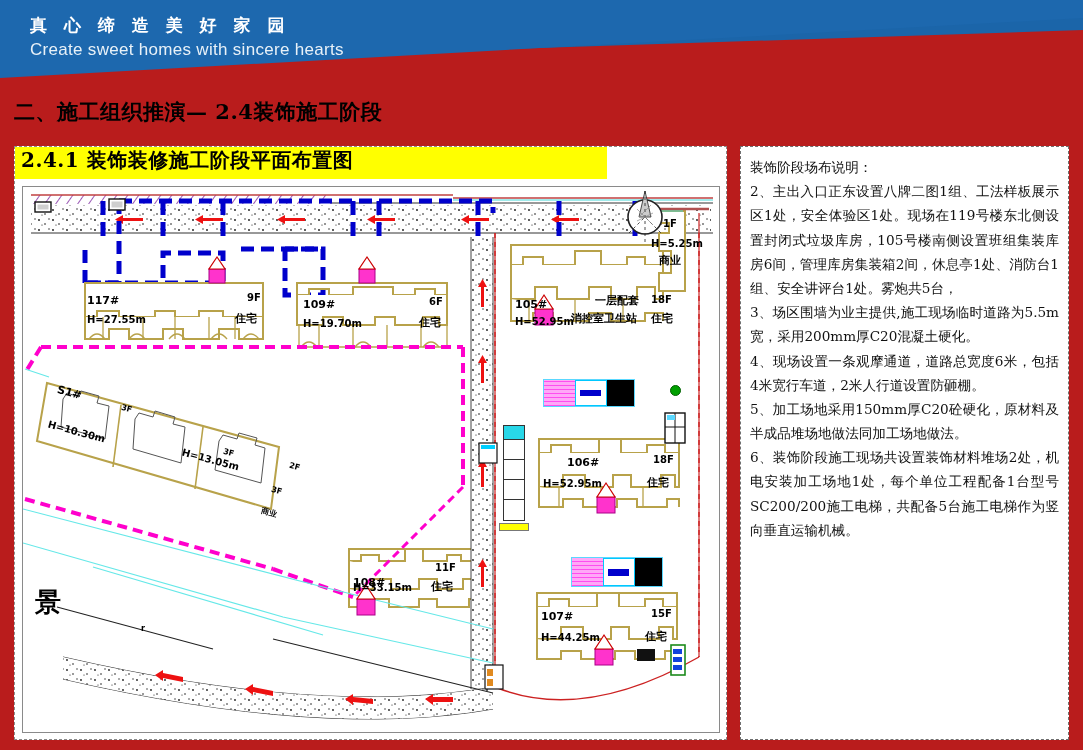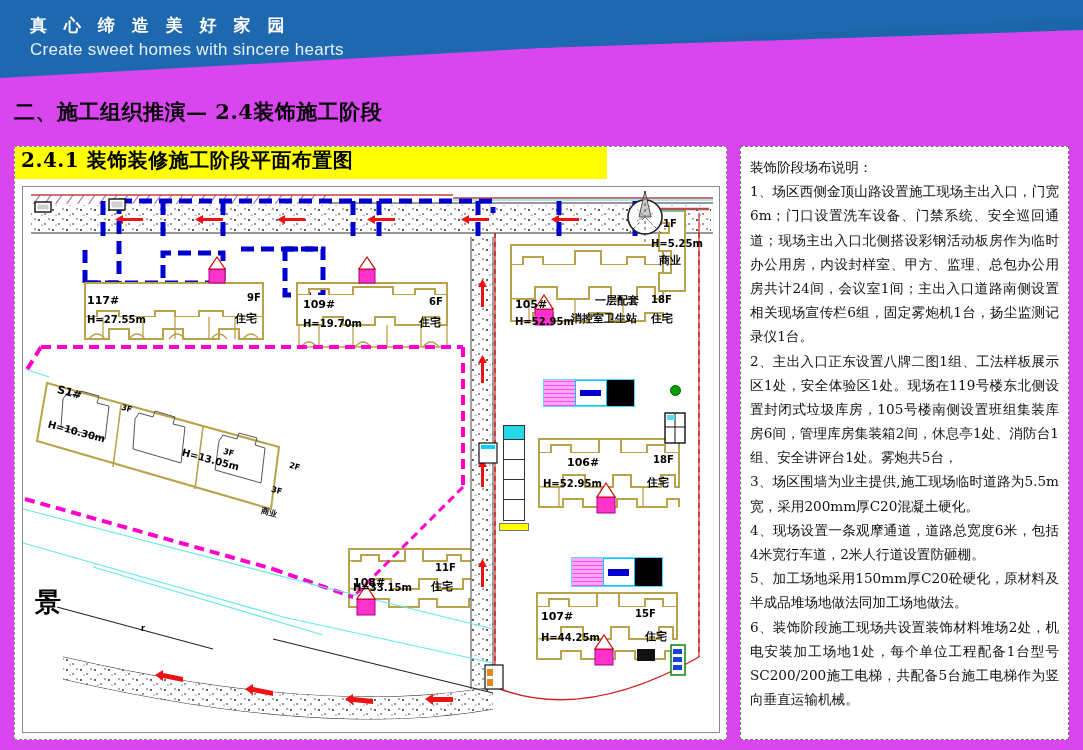--- a/index.html
+++ b/index.html
@@ -6,21 +6,21 @@
   html, body {
     margin: 0; padding: 0;
     width: 1083px; height: 750px;
     background: #ffffff;
     font-family: "Liberation Sans", "DejaVu Sans", sans-serif;
     overflow: hidden;
   }
   #slide {
     position: relative;
     width: 1083px; height: 750px;
-    background: #d946ef;
+    background: #b91c1c;
     overflow: hidden;
   }
 
   
   .banner {
     position: absolute; left: 0; top: 0;
     width: 1083px; height: 78px;
     overflow: hidden;
   }
   .banner-bg {
@@ -459,21 +459,21 @@
       <div class="bl bl-h" style="left:628px; top:52px;">H=5.25m</div>
       <div class="bl bl-use" style="left:636px; top:68px;">商业</div>
 
       <div class="bl bl-id" style="left:544px; top:270px;text-align:right;">106#</div>
       <div class="bl bl-h" style="left:520px; top:292px;">H=52.95m</div>
       <div class="bl bl-f" style="left:630px; top:268px;">18F</div>
       <div class="bl bl-use" style="left:624px; top:290px;">住宅</div>
 
       <div class="bl bl-id" style="left:518px; top:424px;">107#</div>
       <div class="bl bl-h" style="left:518px; top:446px;">H=44.25m</div>
-      <div class="bl bl-f" style="left:612px; top:422px;">15F</div>
+      <div class="bl bl-f" style="left:628px; top:422px;">15F</div>
       <div class="bl bl-use" style="left:622px; top:444px;">住宅</div>
 
       <div class="bl bl-id" style="left:330px; top:378px;margin-top:12px;">108#</div>
       <div class="bl bl-h" style="left:330px; top:396px;">H=33.15m</div>
       <div class="bl bl-f" style="left:412px; top:376px;">11F</div>
       <div class="bl bl-use" style="left:408px; top:394px;">住宅</div>
 
       <div class="bl bl-id" style="left:34px;  top:200px; transform:rotate(15deg);">S1#</div>
       <div class="bl bl-h" style="left:24px;  top:240px; transform:rotate(15deg);">H=10.30m</div>
       <div class="bl bl-sm" style="left:98px;  top:218px; transform:rotate(15deg);">3F</div>
@@ -485,21 +485,20 @@
 
       <div class="jing" style="left:12px; top:398px;">景</div>
       <div class="bl bl-sm" style="left:118px; top:438px;">r</div>
 
     </div>
   </div>
 
   <div class="notes">
     <div class="notes-body">
       <p>装饰阶段场布说明：</p>
-      <p>1、场区西侧金顶山路设置施工现场主出入口，门宽6m；门口设置洗车设备、门禁系统、安全巡回通道；现场主出入口北侧搭设彩钢活动板房作为临时办公用房，内设封样室、甲方、监理、总包办公用房共计24间，会议室1间；主出入口道路南侧设置相关现场宣传栏6组，固定雾炮机1台，扬尘监测记录仪1台。</p>
       <p>2、主出入口正东设置八牌二图1组、工法样板展示区1处，安全体验区1处。现场在119号楼东北侧设置封闭式垃圾库房，105号楼南侧设置班组集装库房6间，管理库房集装箱2间，休息亭1处、消防台1组、安全讲评台1处。雾炮共5台，</p>
       <p>3、场区围墙为业主提供,施工现场临时道路为5.5m宽，采用200mm厚C20混凝土硬化。</p>
       <p>4、现场设置一条观摩通道，道路总宽度6米，包括4米宽行车道，2米人行道设置防砸棚。</p>
       <p>5、加工场地采用150mm厚C20砼硬化，原材料及半成品堆场地做法同加工场地做法。</p>
       <p>6、装饰阶段施工现场共设置装饰材料堆场2处，机电安装加工场地1处，每个单位工程配备1台型号SC200/200施工电梯，共配备5台施工电梯作为竖向垂直运输机械。</p>
     </div>
   </div>
 
 </div>
 

